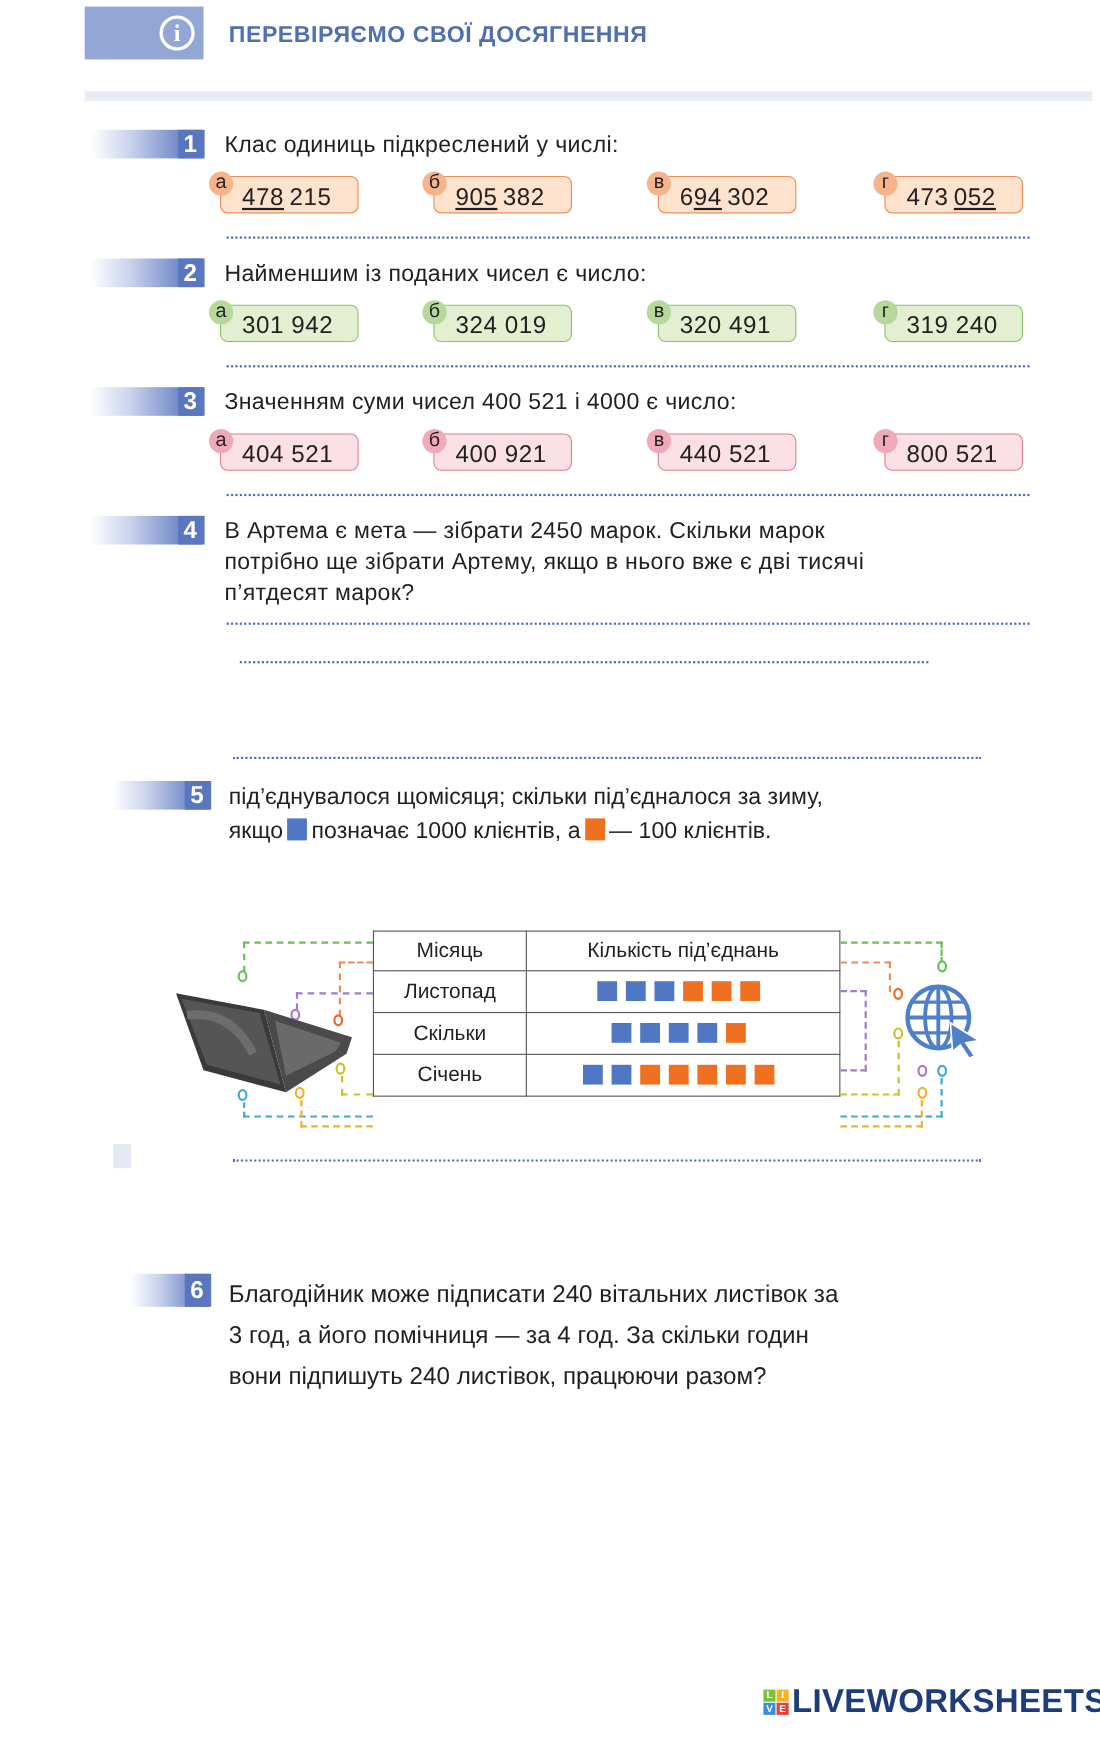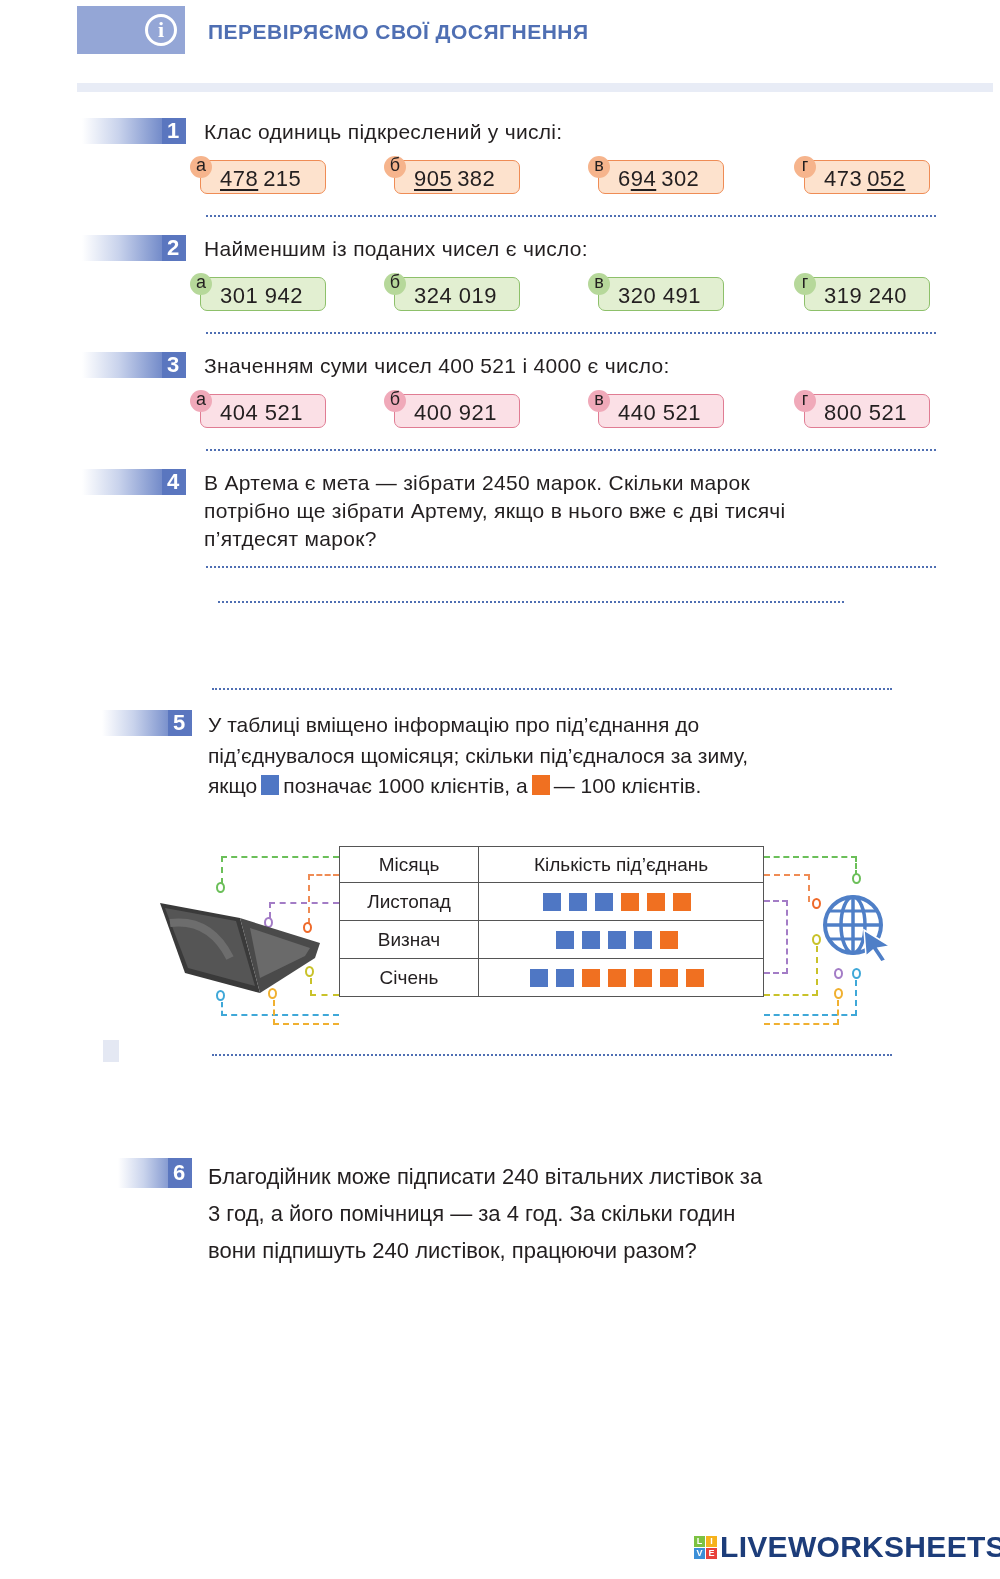--- a/index.html
+++ b/index.html
@@ -150,21 +150,20 @@
   <div>п’ятдесят марок?</div>
 </div>
 <div class="dots" style="left:206px; top:566px; width:730px;"></div>
 <div class="dots" style="left:218px; top:601px; width:626px;"></div>
 <div class="dots" style="left:212px; top:688px; width:680px;"></div>
 
 <div class="marker" style="left:102px; top:710px; width:90px;">
   <div class="marker-num">5</div>
 </div>
 <div class="task-text narrow" style="left:208px; top:710px; line-height:30.5px;">
-  <div>У таблиці вміщено інформацію про під’єднання до</div>
   <div>під’єднувалося щомісяця; скільки під’єдналося за зиму,</div>
   <div>
     <span>якщо</span><span class="legend-sq" style="background:#4f77c4"></span><span>позначає 1000 клієнтів, а</span><span class="legend-sq" style="background:#f07021"></span><span>— 100 клієнтів.</span>
   </div>
 </div>
 
 <div class="dash" style="left:221px; top:856px; width:118px; height:28px; border-top-width:2px; border-left-width:2px; border-color:#6bbf59;"></div>
 <div class="pin" style="left:216px; top:882px; border-color:#6bbf59;"></div>
 <div class="dash" style="left:308px; top:874px; width:31px; height:50px; border-top-width:2px; border-left-width:2px; border-color:#ef8c55;"></div>
 <div class="pin" style="left:303px; top:922px; border-color:#ef6a2a;"></div>
@@ -189,21 +188,21 @@
   <tbody>
       <tr>
     <th class="c1">Місяць</th>
     <th>Кількість під’єднань</th>
   </tr>
   <tr>
     <td class="c1">Листопад</td>
     <td><span class="sq b"></span><span class="sq b"></span><span class="sq b"></span><span class="sq o"></span><span class="sq o"></span><span class="sq o"></span></td>
   </tr>
   <tr>
-    <td class="c1">Визнач</td>
+    <td class="c1">Скільки</td>
     <td><span class="sq b"></span><span class="sq b"></span><span class="sq b"></span><span class="sq b"></span><span class="sq o"></span></td>
   </tr>
   <tr>
     <td class="c1">Січень</td>
     <td><span class="sq b"></span><span class="sq b"></span><span class="sq o"></span><span class="sq o"></span><span class="sq o"></span><span class="sq o"></span><span class="sq o"></span></td>
   </tr>
 </tbody>
   </table>
 
 <div class="dash" style="left:764px; top:856px; width:93px; height:20px; border-top-width:2px; border-right-width:2px; border-color:#6bbf59;"></div>

